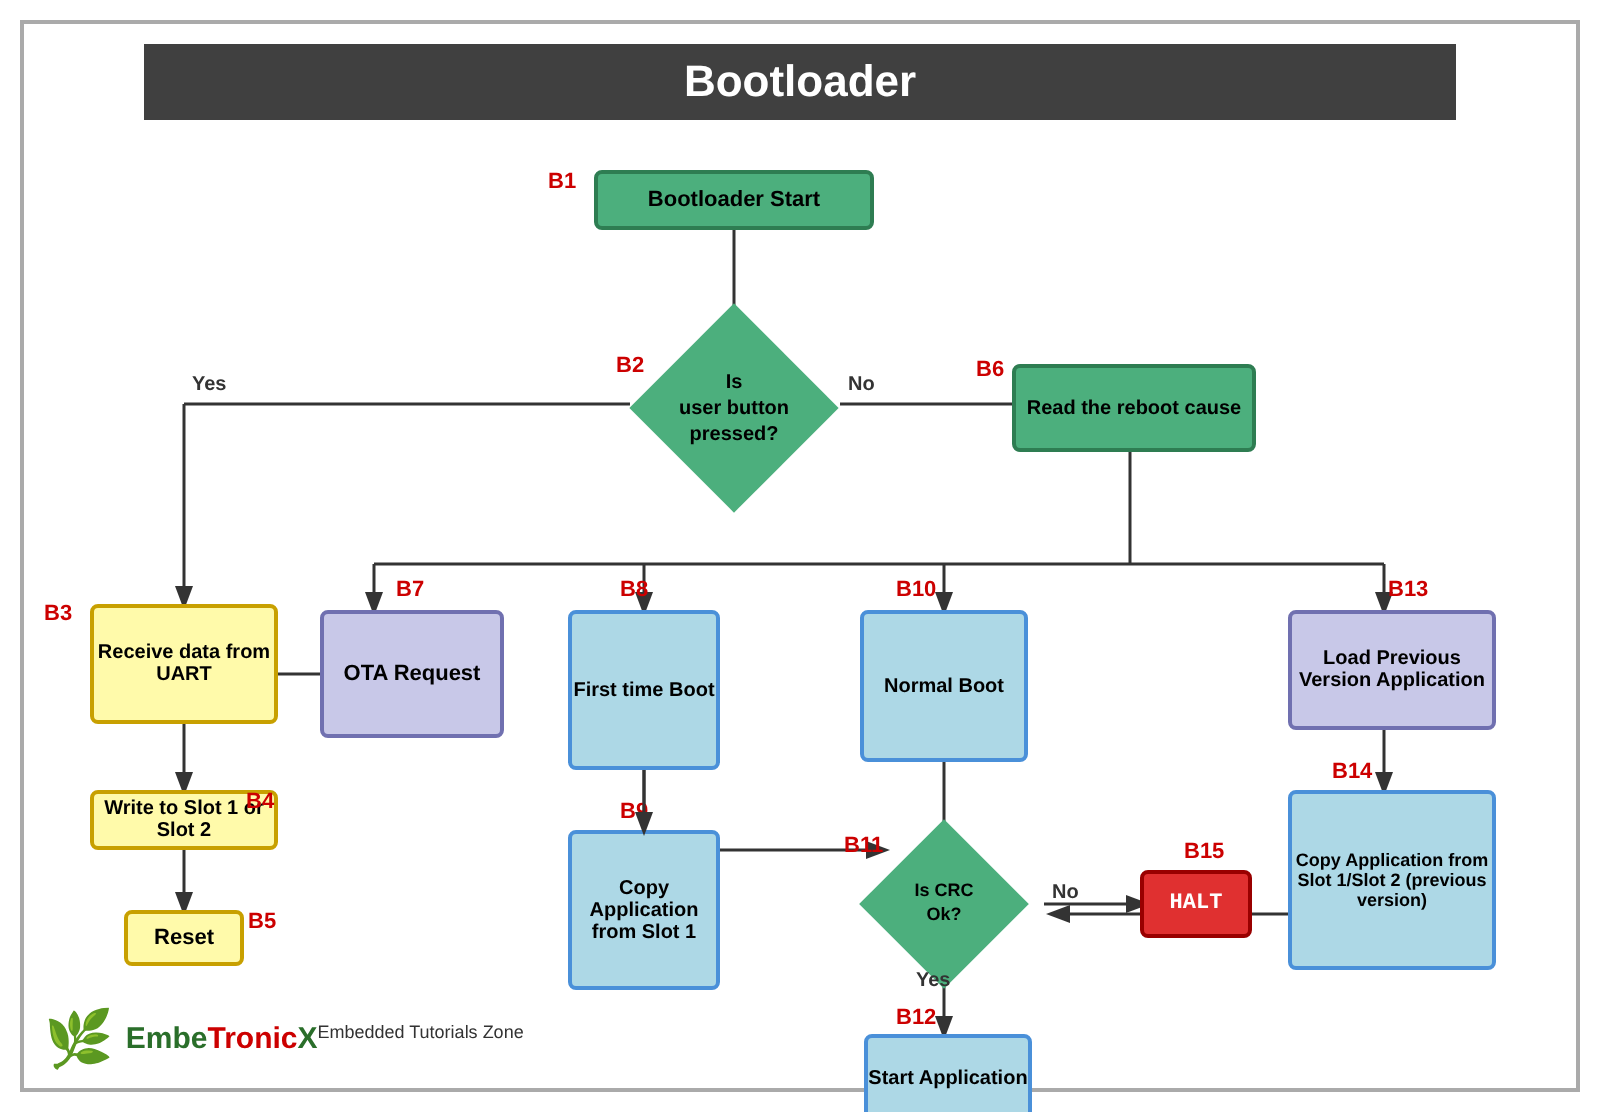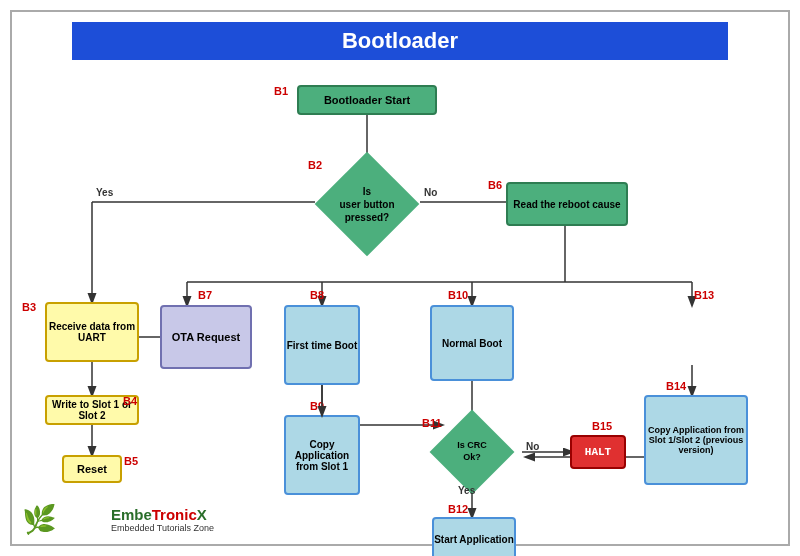--- a/index.html
+++ b/index.html
@@ -12,21 +12,21 @@
     }
     .outer {
       width: 780px;
       height: 536px;
       margin: 10px;
       border: 2px solid #aaa;
       background: #fff;
       position: relative;
     }
     .title-bar {
-      background: #1d4ed8;
+      background: #404040;
       color: #fff;
       font-size: 22px;
       font-weight: bold;
       text-align: center;
       padding: 6px 0;
       margin: 10px 60px 0 60px;
     }
     .diagram {
       position: absolute;
       top: 55px;
@@ -104,22 +104,21 @@
     .logo-area {
       position: absolute;
       bottom: 8px;
       left: 10px;
       display: flex;
       align-items: center;
       gap: 6px;
     }
     .logo-text {
       display: flex;
-      flex-direction: column;
-      margin-left: 48px;
+      flex-direction: row;
     }
     .logo-main {
       font-size: 15px;
       font-weight: bold;
       color: #2a6e2a;
     }
     .logo-main span {
       color: #c00;
     }
     .logo-sub {
@@ -194,21 +193,21 @@
     </svg>
 
     <div class="node node-rect-green" style="left:285px;top:18px;width:140px;height:30px;">
       <span>Bootloader Start</span>
     </div>
     <span class="label-red" style="left:262px;top:18px;">B1</span>
 
     <div class="node node-diamond" style="left:318px;top:100px;width:74px;height:74px;">
       <div class="diamond-text">Is<br>user button<br>pressed?</div>
     </div>
-    <span class="label-red" style="left:296px;top:92px;">B2</span>
+    <span class="label-red" style="left:296px;top:110px;">B2</span>
 
     <span class="arrow-label" style="left:84px;top:120px;">Yes</span>
 
     <span class="arrow-label" style="left:412px;top:120px;">No</span>
 
     <div class="node node-rect-green" style="left:494px;top:115px;width:122px;height:44px;">
       <span style="font-size:10px;">Read the
 reboot cause</span>
     </div>
     <span class="label-red" style="left:476px;top:112px;">B6</span>
@@ -274,20 +273,24 @@
       <span style="font-size:10px;">Start
 Application</span>
     </div>
     <span class="label-red" style="left:436px;top:436px;">B12</span>
 
     <div class="node node-rect-red" style="left:558px;top:368px;width:56px;height:34px;font-family:Liberation Mono, monospace;">
       <span>HALT</span>
     </div>
     <span class="label-red" style="left:580px;top:353px;">B15</span>
 
+    <div class="node node-rect-gray" style="left:632px;top:238px;width:104px;height:60px;">
+      <span style="font-size:10px;">Load Previous
+Version Application</span>
+    </div>
     <span class="label-red" style="left:654px;top:222px;padding-left:28px;">B13</span>
 
     <div class="node node-rect-blue" style="left:632px;top:328px;width:104px;height:90px;">
       <span style="font-size:9px;">Copy
 Application
 from Slot
 1/Slot 2
 (previous
 version)</span>
     </div>

